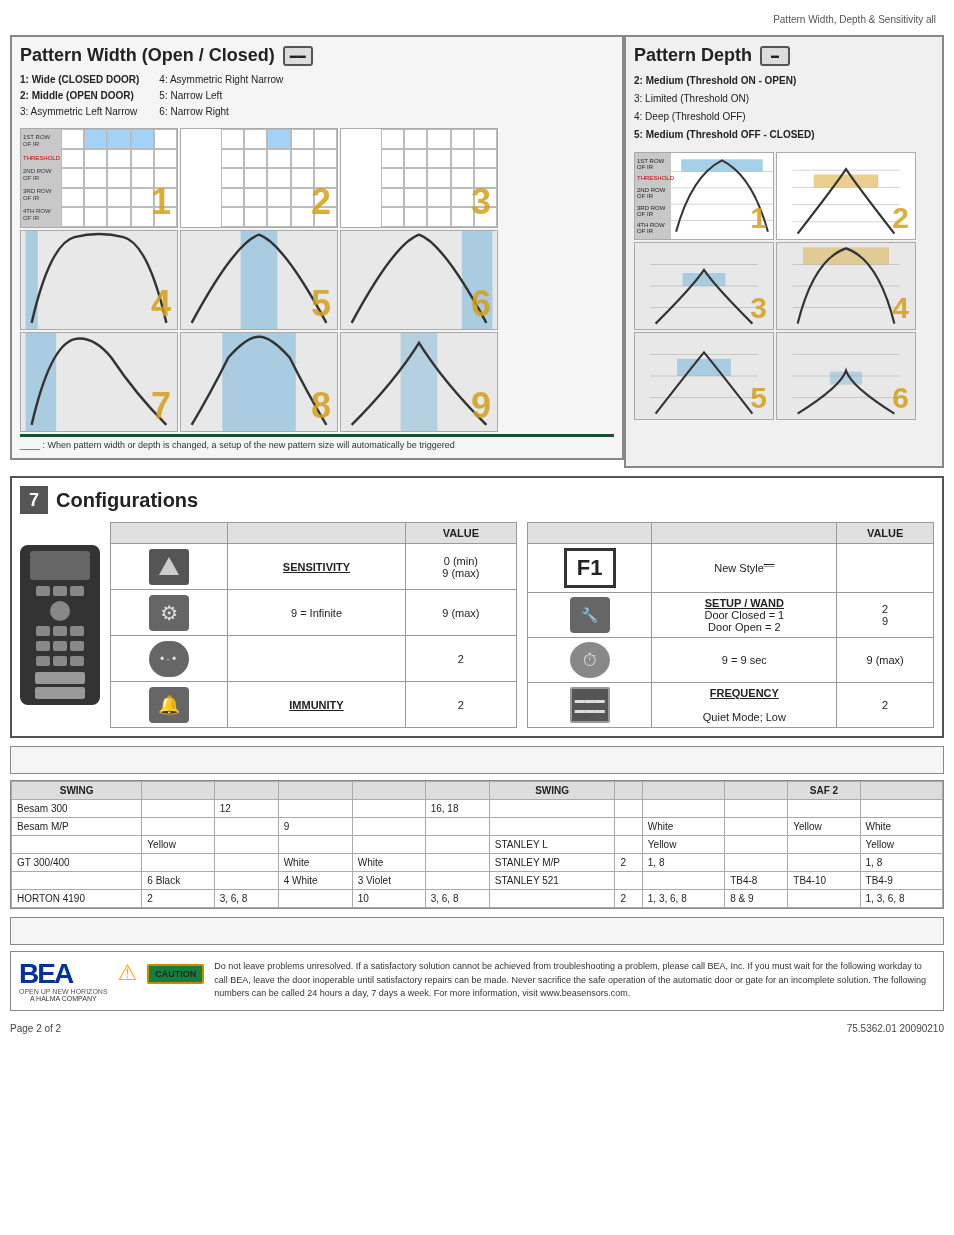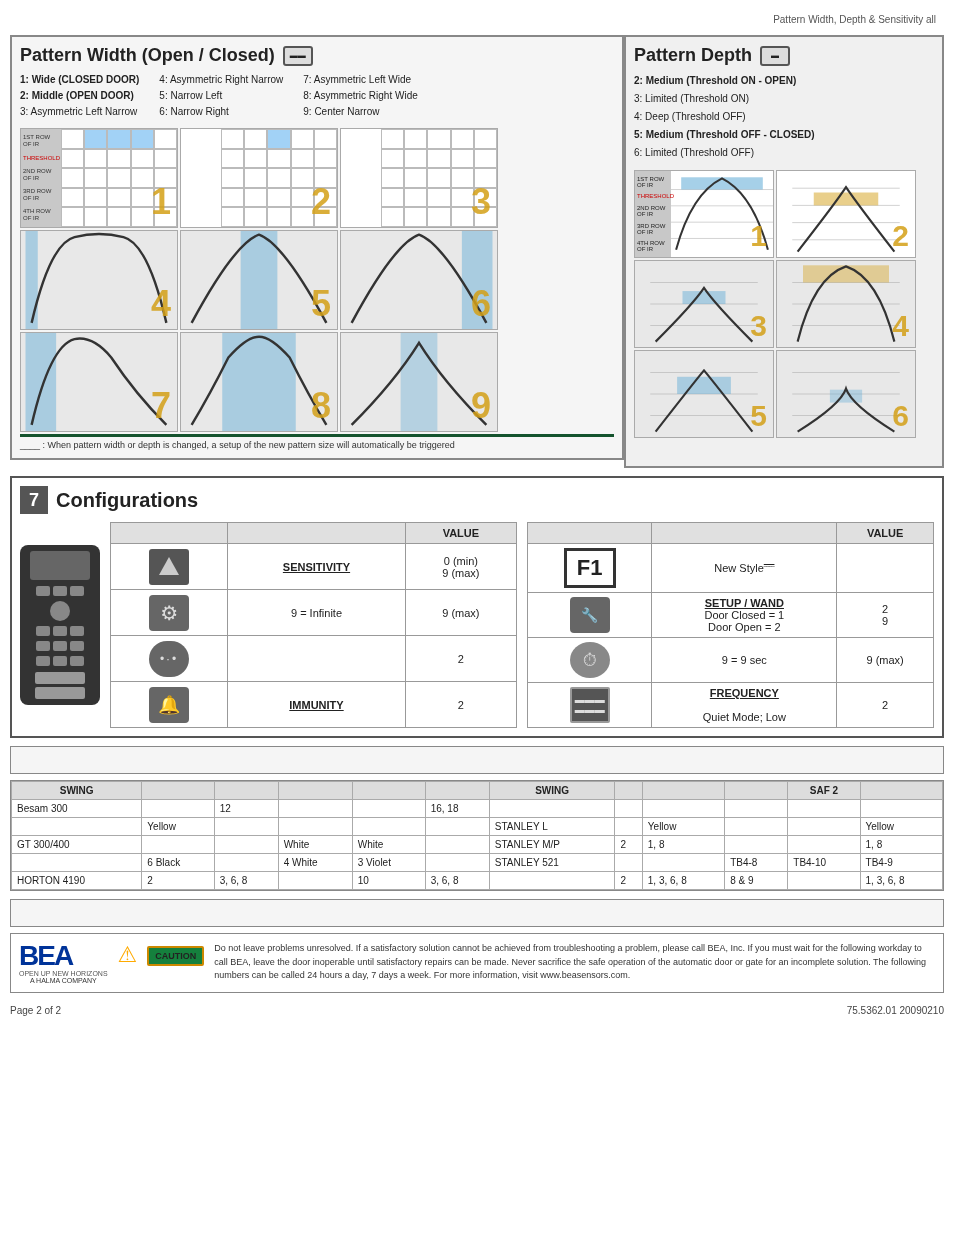--- a/index.html
+++ b/index.html
@@ -361,25 +361,20 @@
       <div class="pattern-list">
         <div><span class="bold">1: Wide (CLOSED DOOR)</span></div>
         <div><span class="bold">2: Middle (OPEN DOOR)</span></div>
         <div>3: Asymmetric Left Narrow</div>
       </div>
       <div class="pattern-list">
         <div>4: Asymmetric Right Narrow</div>
         <div>5: Narrow Left</div>
         <div>6: Narrow Right</div>
       </div>
-      <div class="pattern-list">
-        <div>7: Asymmetric Left Wide</div>
-        <div>8: Asymmetric Right Wide</div>
-        <div>9: Center Narrow</div>
-      </div>
     </div>
 
     <div class="pattern-grids">
 
       <div class="pattern-grid-row">
 
         <div class="pattern-grid-cell" style="width:158px;">
           <div class="grid-rows">
             <div class="grid-row-label">1ST ROW OF IR</div>
             <div class="grid-row-label" style="color:#cc0000;">THRESHOLD</div>
@@ -535,21 +530,20 @@
   <div class="upper-right pattern-depth-section">
     <div class="section-title">
       <span>Pattern Depth</span>
       <div class="icon-box">▬</div>
     </div>
     <div class="depth-list">
       <div><strong>2: Medium (Threshold ON - OPEN)</strong></div>
       <div>3: Limited (Threshold ON)</div>
       <div>4: Deep (Threshold OFF)</div>
       <div><strong>5: Medium (Threshold OFF - CLOSED)</strong></div>
-      <div>6: Limited (Threshold OFF)</div>
     </div>
 
     <div class="depth-grids">
 
       <div class="depth-grid-row">
         <div class="depth-grid-cell">
           <div style="position:absolute;left:0;top:0;width:36px;height:100%;background:#c8c8c8;display:flex;flex-direction:column;justify-content:space-around;padding:2px;">
             <div style="font-size:6px;">1ST ROW OF IR</div>
             <div style="font-size:6px;color:#c00;">THRESHOLD</div>
             <div style="font-size:6px;">2ND ROW OF IR</div>
@@ -843,20 +837,34 @@
         <td></td>
         <td>16, 18</td>
         <td></td>
         <td></td>
         <td></td>
         <td></td>
         <td></td>
         <td></td>
       </tr>
       <tr>
+        <td>Besam M/P</td>
+        <td></td>
+        <td></td>
+        <td>9</td>
+        <td></td>
+        <td></td>
+        <td></td>
+        <td></td>
+        <td>White</td>
+        <td></td>
+        <td>Yellow</td>
+        <td>White</td>
+      </tr>
+      <tr>
         <td></td>
         <td>Yellow</td>
         <td></td>
         <td></td>
         <td></td>
         <td></td>
         <td>STANLEY L</td>
         <td></td>
         <td>Yellow</td>
         <td></td>

